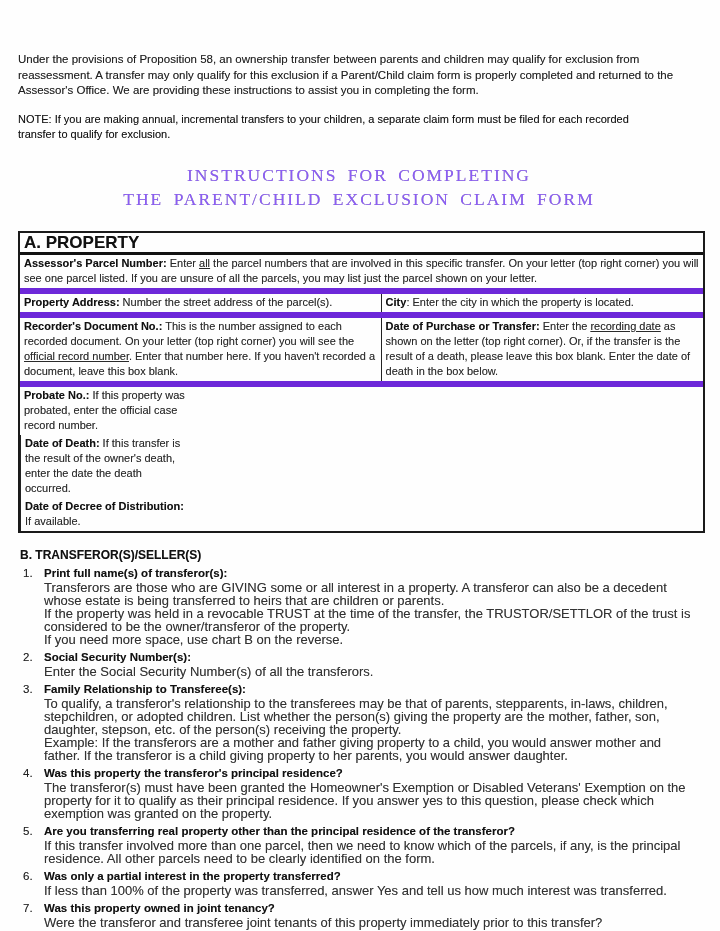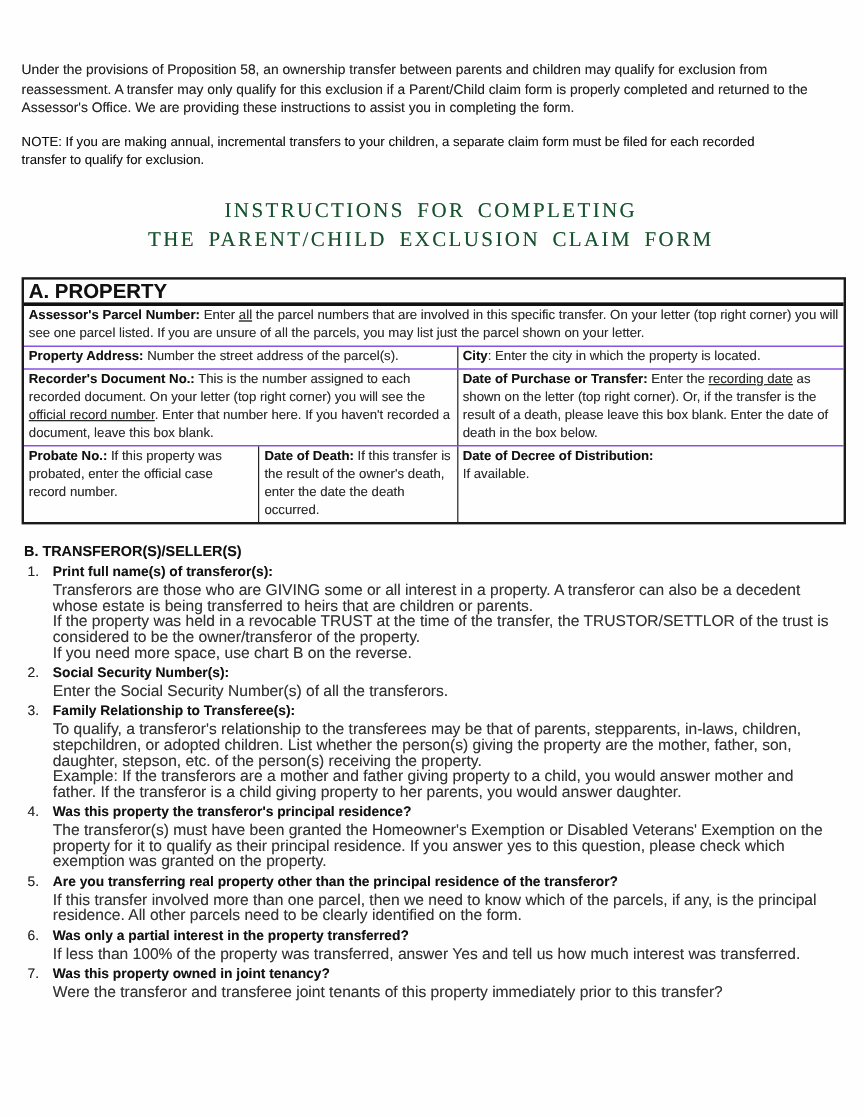--- a/index.html
+++ b/index.html
@@ -7,28 +7,28 @@
     width:720px;height:931px;background:#fefefe;position:relative;
     font-family:"Liberation Sans", sans-serif;color:#222;
     box-sizing:border-box;overflow:hidden;
     text-shadow:0 0 .3px rgba(0,0,0,.35);
   }
   .content{padding:36px 20px 0 18px;box-sizing:border-box;}
   .intro{font-size:11.5px;line-height:15.5px;width:660px;margin:16px 0 13px 0;}
   .note{font-size:11px;line-height:15.5px;font-weight:normal;width:612px;margin:0 0 14px 0;color:#111;}
   .doc-title{
     font-family:"Liberation Serif", serif;font-size:17.5px;line-height:24px;
-    text-align:center;letter-spacing:2px;word-spacing:4px;color:#14532d;
+    text-align:center;letter-spacing:2px;word-spacing:4px;color:#8b5cf6;
     margin:20px 0 20px 0;
   }
   
   .atable{width:683px;border:2px solid #1a1a1a;font-size:11px;line-height:15px;color:#2a2a2a;}
   .a-head{font-weight:bold;font-size:17px;padding:2px 4px;border-bottom:3px solid #111;color:#111;}
-  .a-row{display:flex;border-bottom:1px solid #6d28d9;}
-  .a-row:last-child{border-bottom:none;}
+  .a-row{display:flex;border-bottom:6px solid #6d28d9;}
+  .a-row:last-child{border-bottom:none;flex-direction:column;}
   .a-cell{padding:1px 4px 2px 4px;box-sizing:border-box;}
   .a-cell + .a-cell{border-left:1px solid #222;}
   .a-cell b{color:#111;}
   .w-full{width:100%;}
   .w-left{width:52.8%;}
   .w-right{width:47.2%;}
   .w-c1{width:28.6%;}
   .w-c2{width:24.2%;}
   .u{text-decoration:underline;}
   

